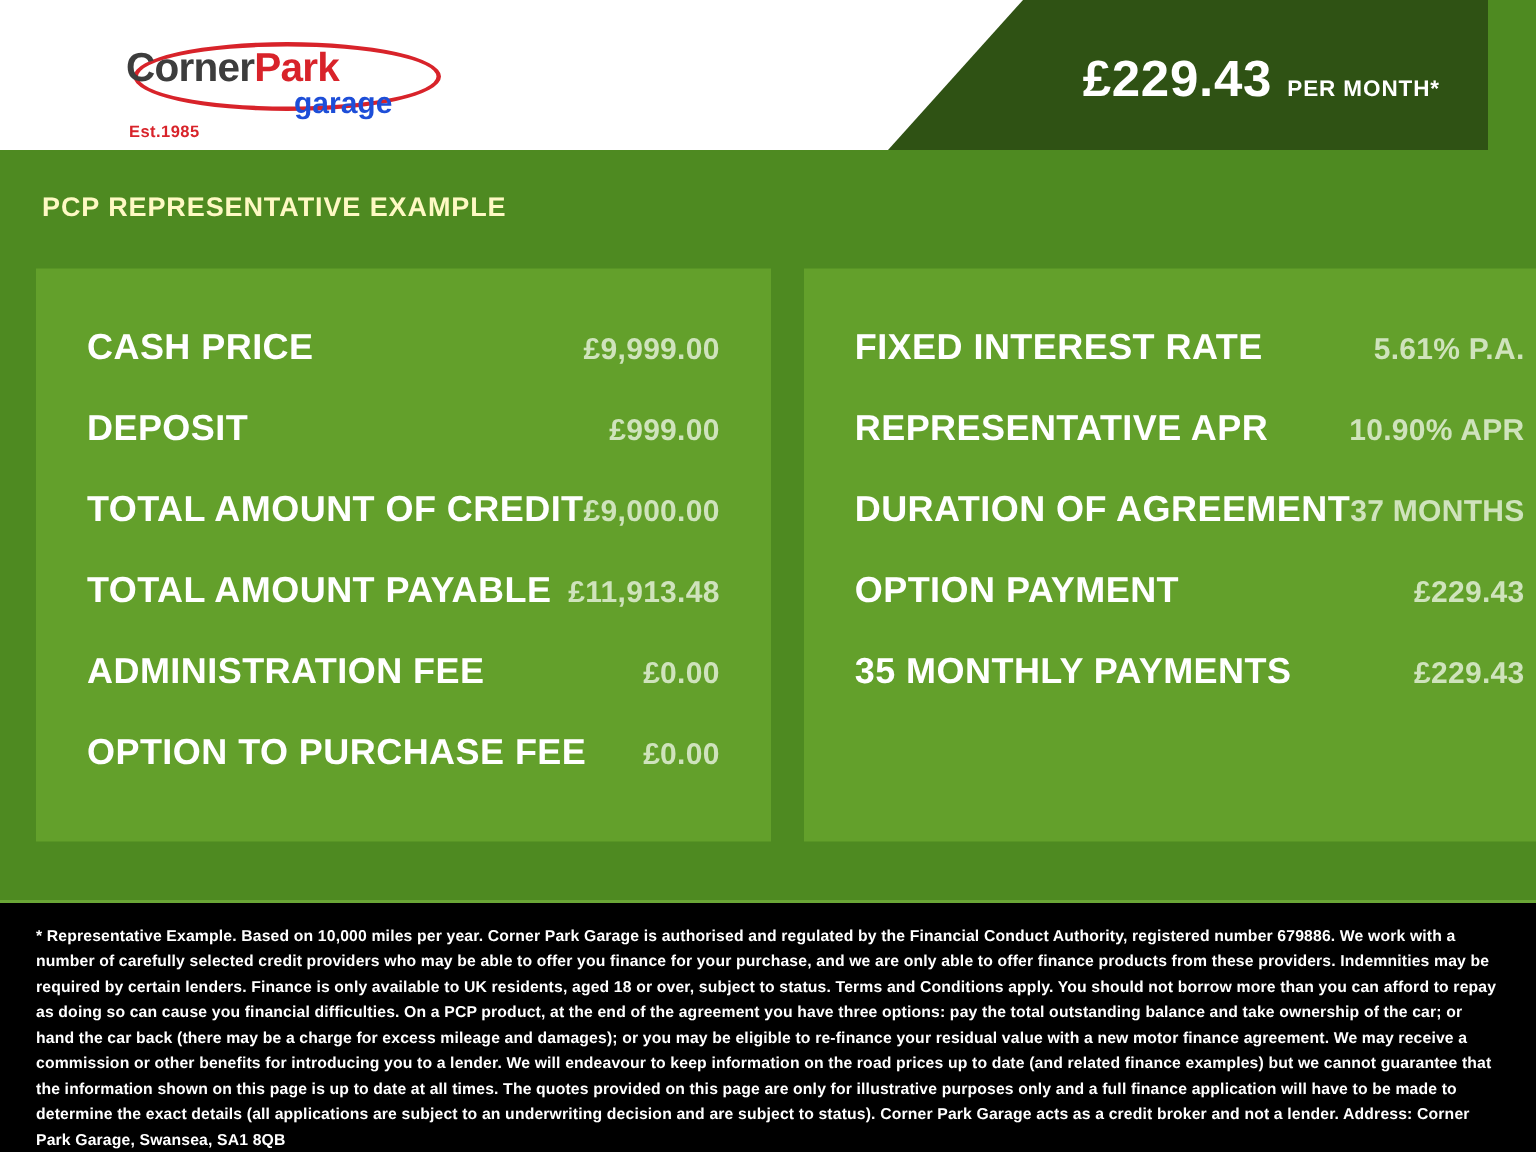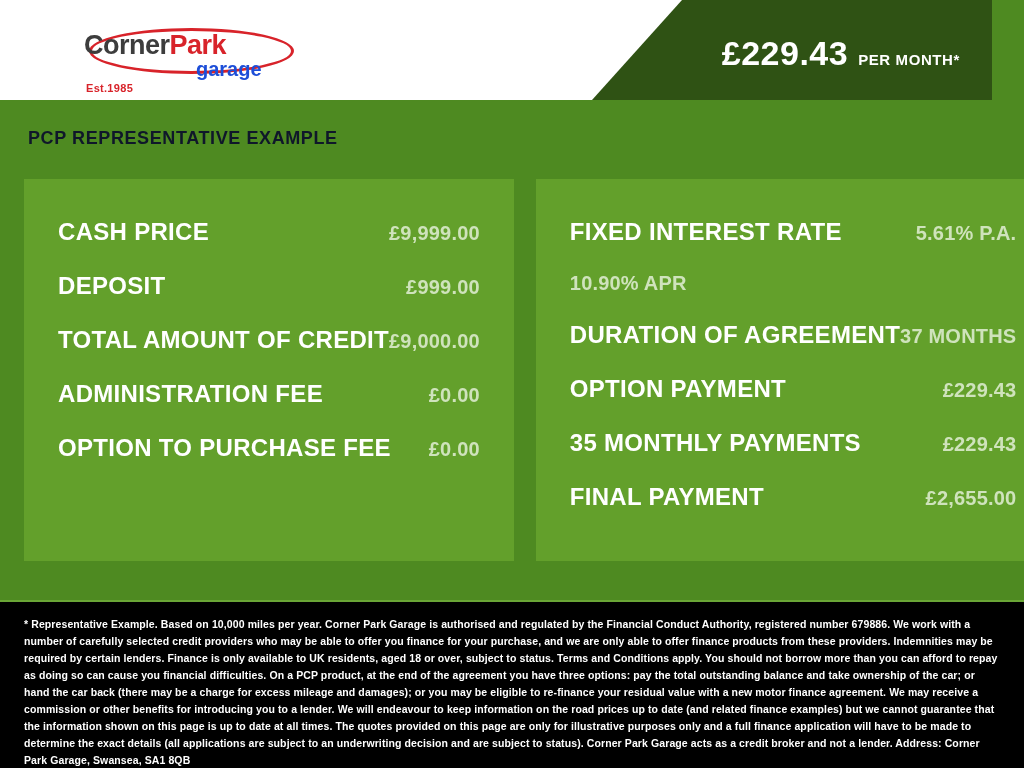--- a/index.html
+++ b/index.html
@@ -104,21 +104,21 @@
 
   
   .body-area {
     position: relative;
     width: 1024px;
     height: 500px;
     background: #4e8a21;
     padding: 28px 24px 0 24px;
   }
   .section-title {
-    color: #0f172a;
+    color: #fef9c3;
     font-size: 18px;
     font-weight: bold;
     letter-spacing: 0.6px;
     margin: 0 0 30px 4px;
   }
   .panels {
     display: flex;
     gap: 22px;
   }
   .panel {
@@ -202,52 +202,53 @@
         </div>
         <div class="row">
           <span class="row-label">DEPOSIT</span>
           <span class="row-value">£999.00</span>
         </div>
         <div class="row">
           <span class="row-label">TOTAL AMOUNT OF CREDIT</span>
           <span class="row-value">£9,000.00</span>
         </div>
         <div class="row">
+          <span class="row-label">TOTAL AMOUNT PAYABLE</span>
+          <span class="row-value">£11,913.48</span>
+        </div>
+        <div class="row">
           <span class="row-label">ADMINISTRATION FEE</span>
           <span class="row-value">£0.00</span>
         </div>
         <div class="row">
           <span class="row-label">OPTION TO PURCHASE FEE</span>
           <span class="row-value">£0.00</span>
         </div>
       </div>
 
       <div class="panel">
         <div class="row">
           <span class="row-label">FIXED INTEREST RATE</span>
           <span class="row-value">5.61% P.A.</span>
         </div>
         <div class="row">
+          <span class="row-label">REPRESENTATIVE APR</span>
           <span class="row-value">10.90% APR</span>
         </div>
         <div class="row">
           <span class="row-label">DURATION OF AGREEMENT</span>
           <span class="row-value">37 MONTHS</span>
         </div>
         <div class="row">
           <span class="row-label">OPTION PAYMENT</span>
           <span class="row-value">£229.43</span>
         </div>
         <div class="row">
           <span class="row-label">35 MONTHLY PAYMENTS</span>
           <span class="row-value">£229.43</span>
-        </div>
-        <div class="row">
-          <span class="row-label">FINAL PAYMENT</span>
-          <span class="row-value">£2,655.00</span>
         </div>
       </div>
 
     </div>
   </div>
 
   <div class="footer">
     <p>* Representative Example. Based on 10,000 miles per year. Corner Park Garage is authorised and regulated by the Financial Conduct Authority, registered number 679886. We work with a number of carefully selected credit providers who may be able to offer you finance for your purchase, and we are only able to offer finance products from these providers. Indemnities may be required by certain lenders. Finance is only available to UK residents, aged 18 or over, subject to status. Terms and Conditions apply. You should not borrow more than you can afford to repay as doing so can cause you financial difficulties. On a PCP product, at the end of the agreement you have three options: pay the total outstanding balance and take ownership of the car; or hand the car back (there may be a charge for excess mileage and damages); or you may be eligible to re-finance your residual value with a new motor finance agreement. We may receive a commission or other benefits for introducing you to a lender. We will endeavour to keep information on the road prices up to date (and related finance examples) but we cannot guarantee that the information shown on this page is up to date at all times. The quotes provided on this page are only for illustrative purposes only and a full finance application will have to be made to determine the exact details (all applications are subject to an underwriting decision and are subject to status). Corner Park Garage acts as a credit broker and not a lender. Address: Corner Park Garage, Swansea, SA1 8QB</p>
   </div>
 

